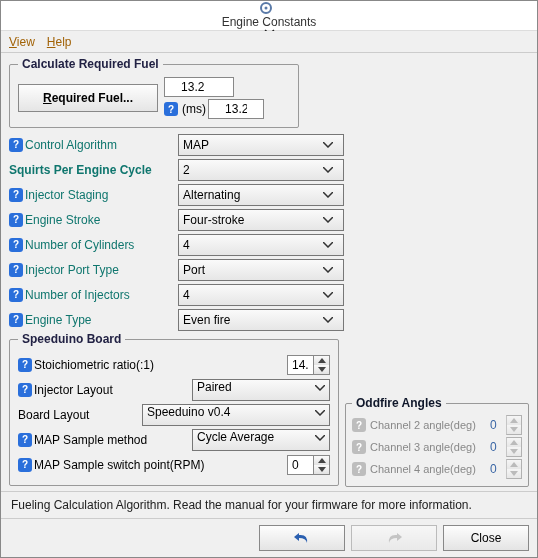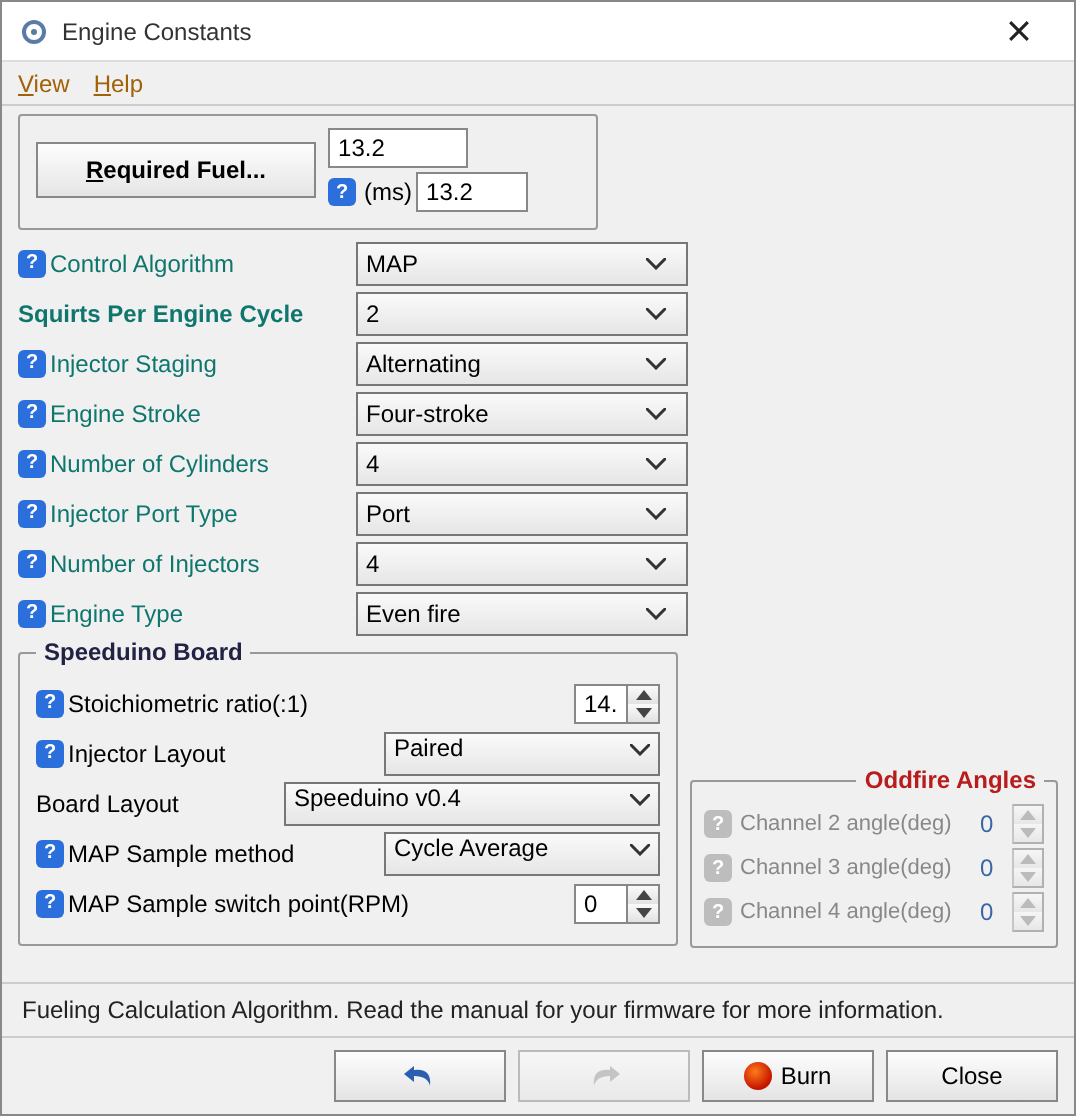--- a/index.html
+++ b/index.html
@@ -1,50 +1,50 @@
 <!DOCTYPE html>
 <html><head>
 <meta charset="utf-8">
 <style>
   * { box-sizing: border-box; margin: 0; padding: 0; font-family: "Segoe UI", Tahoma, sans-serif; font-size: 12px; }
   body { background: #f0f0f0; width: 538px; height: 558px; display: flex; flex-direction: column; border: 1px solid #888; }
-  .titlebar { height: 30px; background: #fff; display: flex; align-items: center; padding: 0 8px; border-bottom: 1px solid #ddd; }
+  .titlebar { height: 30px; background: #fff; display: flex; align-items: center; padding: 0 8px; border-bottom: 1px solid #ddd; flex-direction: column; }
   .titlebar .icon { width: 16px; height: 16px; margin-right: 6px; display:inline-flex; align-items:center; justify-content:center;}
   .titlebar .title { flex: 1; color: #333; }
   .titlebar .close { width: 40px; height: 28px; display: flex; align-items: center; justify-content: center; cursor: pointer; }
   .menubar { height: 22px; background: #f0f0f0; display: flex; align-items: center; padding: 0 8px; gap: 12px; border-bottom: 1px solid #ccc;}
   .menubar span { cursor: pointer; color: #a16207; }
   .menubar span u { text-decoration: underline; }
   .content { flex: 1; padding: 4px 8px 4px 8px; overflow: hidden; }
   fieldset { border: 1px solid #999; border-radius: 2px; padding: 6px 8px 8px 8px; margin-bottom: 4px; }
   legend { padding: 0 4px; font-weight: bold; color: #224; }
   .reqfuel-row { display: flex; align-items: center; gap: 6px; }
   .reqfuel-btn { height: 28px; padding: 0 24px; background: linear-gradient(#fdfdfd,#e5e5e5); border: 1px solid #888; cursor: pointer; font-weight: bold; }
   .reqfuel-inputs { display: flex; flex-direction: column; gap: 2px; }
   .reqfuel-sub { display: flex; align-items: center; gap: 2px; }
   .qicon { display:inline-flex; width:14px; height:14px; background:#2a6fdb; color:#fff; border-radius:3px; font-weight:bold; font-size:10px; align-items:center; justify-content:center; margin-right:2px; flex:0 0 14px;}
   .qicon.disabled { background:#bdbdbd; }
-  input[type=text].val { height: 20px; width: 70px; padding: 0 4px; border:1px solid #888; background:#fff;}
+  input[type=text].val { height: 20px; width: 70px; padding: 0 16px; border:1px solid #888; background:#fff;}
   .form-row { display: flex; align-items: center; height: 25px; gap: 4px; }
   .form-row .label { display:flex; align-items:center; width: 165px; }
   .form-row.bold .label { font-weight: bold; color:#113; }
   .form-row .label span.txt { color:#0f766e; }
   .sel { flex: 1; display:flex; align-items:center; height:22px; background:linear-gradient(#fafafa,#e6e6e6); border:1px solid #777; padding:0 4px; cursor:pointer; justify-content:space-between; max-width:170px;}
   .sel .arrow { width:16px; text-align:center; color:#333; }
   .sel .arrow svg { display:block; }
   .spinner { display:flex; height:20px; }
   .spinner input { width:27px; height:20px; border:1px solid #888; padding:0 4px; }
   .spinner .spins { display:flex; flex-direction:column; width:16px; border:1px solid #888; border-left:none;}
   .spinner .spins div { flex:1; display:flex; align-items:center; justify-content:center; background:linear-gradient(#fafafa,#e2e2e2); cursor:pointer;}
   .spinner .spins div svg { display:block;}
   .two-col { display:flex; gap: 6px; align-items:flex-start; }
   .left-col { flex: 0 0 330px; }
   .right-col { flex:1; padding-top: 64px;}
   .odd fieldset { padding:4px 6px 6px 6px;}
-  .odd legend { font-weight:bold; color:#b91c1c;text-align:right;}
+  .odd legend { font-weight:bold; color:#0f172a;}
   .odd-row { display:flex; align-items:center; height:22px; gap:2px;}
   .odd-row .olabel { flex:1; color:#888; font-size:11px;}
   .odd-row .oval { color:#3a66a5; width:14px; }
   .statusbar { padding: 6px 10px; color:#222; border-top:1px solid #ccc; background:#f0f0f0;}
   .buttonbar { display:flex; justify-content:flex-end; gap:6px; padding:6px 8px; border-top:1px solid #ccc; background:#f0f0f0;}
   .btn { width:86px; height:26px; background:linear-gradient(#fdfdfd,#e4e4e4); border:1px solid #888; display:flex; align-items:center; justify-content:center; gap:4px; cursor:pointer;}
   .btn.disabled { opacity:0.5; cursor:default;}
   .burn-icon { width:14px; height:14px; border-radius:50%; background: radial-gradient(circle at 40% 35%, #ff7a1a, #c41200 70%); display:inline-block;}
   .sb-row { display:flex; align-items:center; height:25px; gap:4px; }
   .sb-row .sblabel { display:flex; align-items:center; width:170px;}
@@ -71,20 +71,21 @@
 </div>
 
 <div class="menubar">
   <span><u>V</u>iew</span>
   <span><u>H</u>elp</span>
 </div>
 
 <div class="content">
 
   <fieldset style="width: 290px;">
+    <legend>Calculate Required Fuel</legend>
     <div class="reqfuel-row">
       <button class="reqfuel-btn"><u>R</u>equired Fuel...</button>
       <div class="reqfuel-inputs">
         <input type="text" class="val" value="13.2" style="">
         <div class="reqfuel-sub">
           <span class="qicon">?</span>
           <span>(ms)</span>
           <input type="text" class="val" style="width: 56px;" value="13.2">
         </div>
       </div>
@@ -367,19 +368,15 @@
     <svg width="18" height="14" viewBox="0 0 18 14">
         <path d="M6 2 L1 6 L6 10 L6 7 Q13 7 14 12 Q15 3 6 4 Z" fill="#2a5fb0"></path>
       </svg>
   </div>
   <div class="btn disabled">
     <svg width="18" height="14" viewBox="0 0 18 14">
         <path d="M12 2 L17 6 L12 10 L12 7 Q5 7 4 12 Q3 3 12 4 Z" fill="#9a9a9a"></path>
       </svg>
   </div>
   <div class="btn">
-    <span class="burn-icon"></span>
-    <span>Burn</span>
-  </div>
-  <div class="btn">
     <span>Close</span>
   </div>
 </div>
 
 </body></html>

